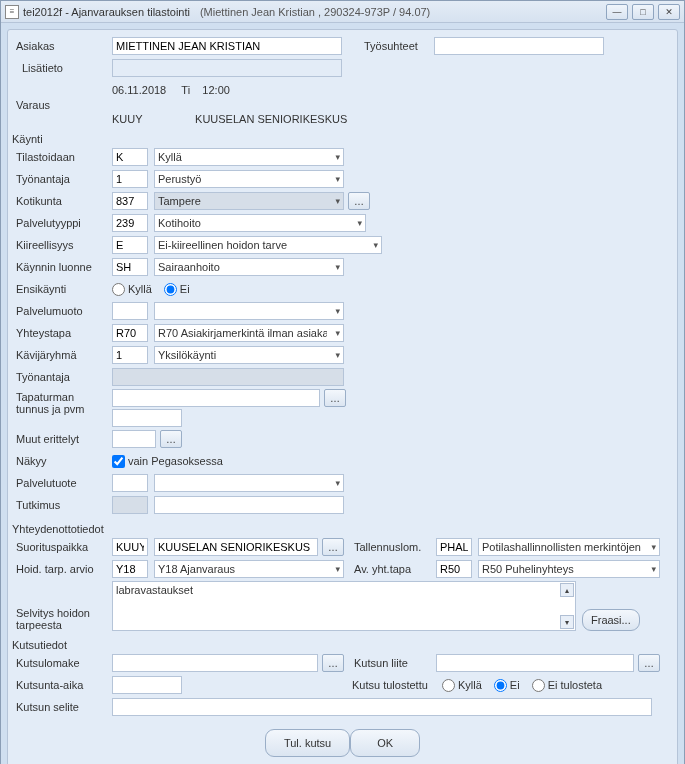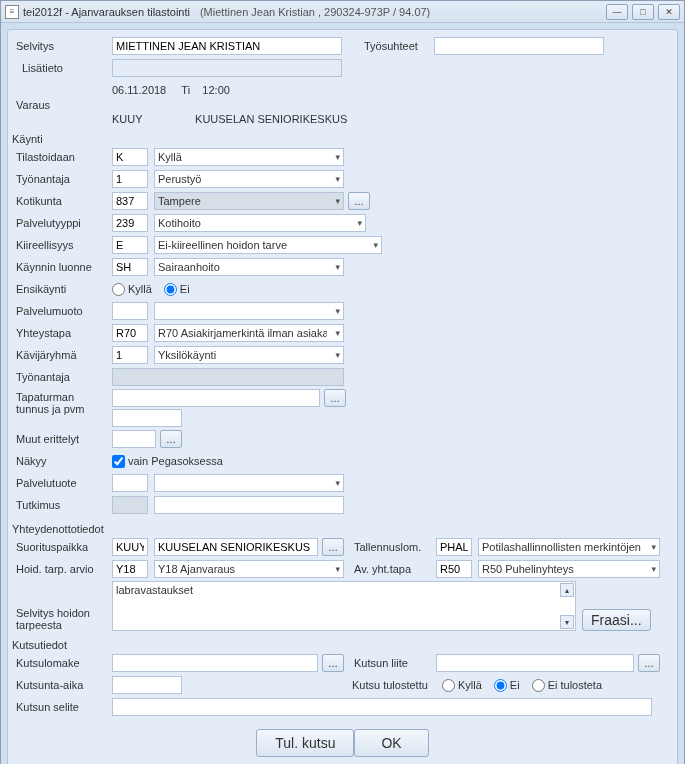--- a/index.html
+++ b/index.html
@@ -106,23 +106,23 @@
   background: linear-gradient(#f3f7fc,#dbe5f1);
   border-radius: 2px;
   display: flex; align-items: center; justify-content: center;
   font-size: 10px;
   margin-left: 4px;
 }
 .btn {
   height: 28px;
   border: 1px solid #9aaec7;
   background: linear-gradient(#f3f7fc,#dbe5f1);
-  border-radius: 3px;
+  border-radius: 9px;
   padding: 0 18px;
-  font-size: 14px;
+  font-size: 11px;
   display: inline-flex;
   align-items: center;
 }
 .radio-wrap { display: flex; align-items: center; gap: 12px; }
 .radio { display: flex; align-items: center; gap: 3px; }
 .radio input { margin: 0; }
 .checkbox { display: flex; align-items: center; gap: 3px; }
 .checkbox input { margin: 0; }
 .textarea {
   border: 1px solid #b5c4d8;
@@ -164,21 +164,21 @@
       <div class="winbtn">—</div>
       <div class="winbtn">□</div>
       <div class="winbtn">✕</div>
     </div>
   </div>
 
   <div class="body">
     <div class="panel">
 
       <div class="row">
-        <div class="lbl">Selvitys</div>
+        <div class="lbl">Asiakas</div>
         <input type="text" class="textbox" style="width: 230px;" value="MIETTINEN JEAN KRISTIAN">
         <div style="width:22px"></div>
         <div class="lbl" style="width:70px">Työsuhteet</div>
         <input type="text" class="textbox" style="width: 170px;">
       </div>
       <div class="row">
         <div class="lbl pad">Lisätieto</div>
         <input type="text" class="textbox ro" style="width: 230px;">
       </div>
 

